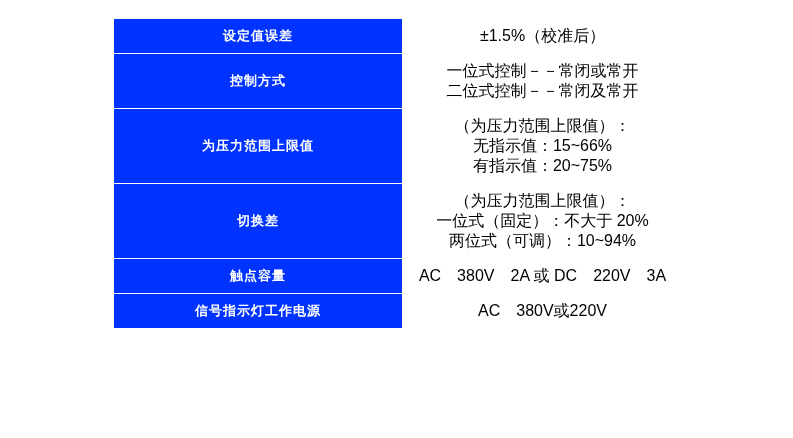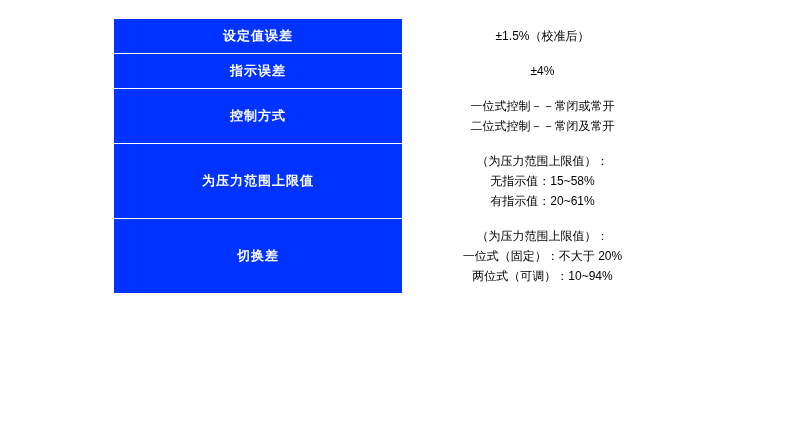--- a/index.html
+++ b/index.html
@@ -40,21 +40,21 @@
     font-size: 13px;
     text-align: center;
     letter-spacing: 1px;
     border-right: 1px solid #ffffff;
     margin-left: 36px;
   }
   td.value-cell {
     width: 279px;
     background: #ffffff;
     color: #000000;
-    font-size: 12px;
+    font-size: 16px;
     text-align: center;
     border: 1px solid #0033ff;
   }
   .cell-inner {
     padding: 7px 6px;
     line-height: 20px;
   }
   .vline {
     display: block;
     white-space: nowrap;
@@ -71,58 +71,68 @@
           <div class="cell-inner">设定值误差</div>
         </td>
         <td class="value-cell">
           <div class="cell-inner">
             <span class="vline">±1.5%（校准后）</span>
           </div>
         </td>
       </tr>
       <tr>
         <td class="label-cell">
-          <div class="cell-inner">指示误差</div>
-        </td>
-        <td class="value-cell">
-          <div class="cell-inner">
-            <span class="vline">±4%</span>
-          </div>
-        </td>
-      </tr>
-      <tr>
-        <td class="label-cell">
           <div class="cell-inner">控制方式</div>
         </td>
         <td class="value-cell">
           <div class="cell-inner">
             <span class="vline">一位式控制－－常闭或常开</span>
             <span class="vline">二位式控制－－常闭及常开</span>
           </div>
         </td>
       </tr>
       <tr>
         <td class="label-cell">
           <div class="cell-inner">为压力范围上限值</div>
         </td>
         <td class="value-cell">
           <div class="cell-inner">
             <span class="vline">（为压力范围上限值）：</span>
-            <span class="vline">无指示值：15~58%</span>
-            <span class="vline">有指示值：20~61%</span>
+            <span class="vline">无指示值：15~66%</span>
+            <span class="vline">有指示值：20~75%</span>
           </div>
         </td>
       </tr>
       <tr>
         <td class="label-cell">
           <div class="cell-inner">切换差</div>
         </td>
         <td class="value-cell">
           <div class="cell-inner">
             <span class="vline">（为压力范围上限值）：</span>
             <span class="vline">一位式（固定）：不大于 20%</span>
             <span class="vline">两位式（可调）：10~94%</span>
           </div>
         </td>
       </tr>
+      <tr>
+        <td class="label-cell">
+          <div class="cell-inner">触点容量</div>
+        </td>
+        <td class="value-cell">
+          <div class="cell-inner">
+            <span class="vline">AC　380V　2A 或 DC　220V　3A</span>
+          </div>
+        </td>
+      </tr>
+      <tr>
+        <td class="label-cell">
+          <div class="cell-inner">信号指示灯工作电源</div>
+        </td>
+        <td class="value-cell">
+          <div class="cell-inner">
+            <span class="vline">AC　380V或220V</span>
+          </div>
+        </td>
+      </tr>
     </tbody>
   </table>
 </div>
 
 </body></html>

